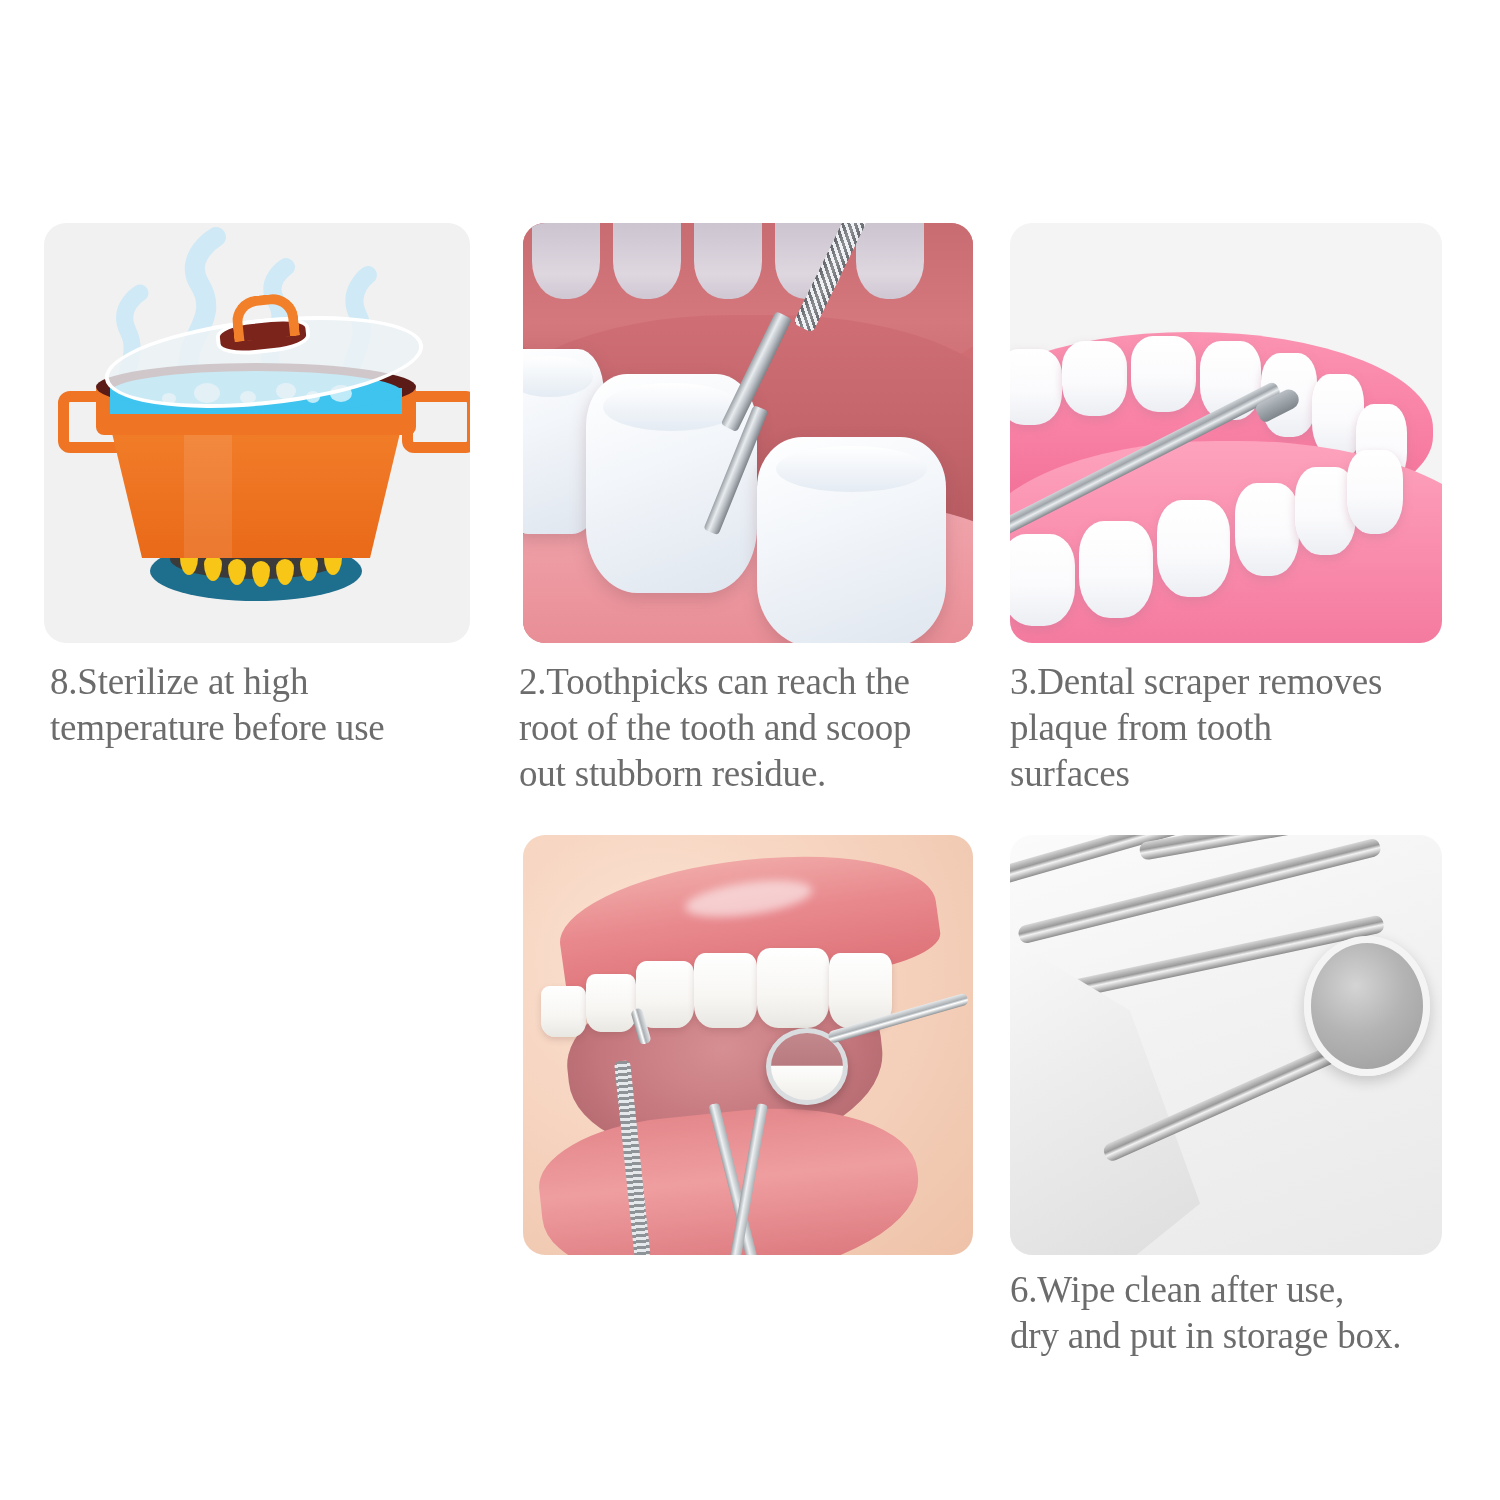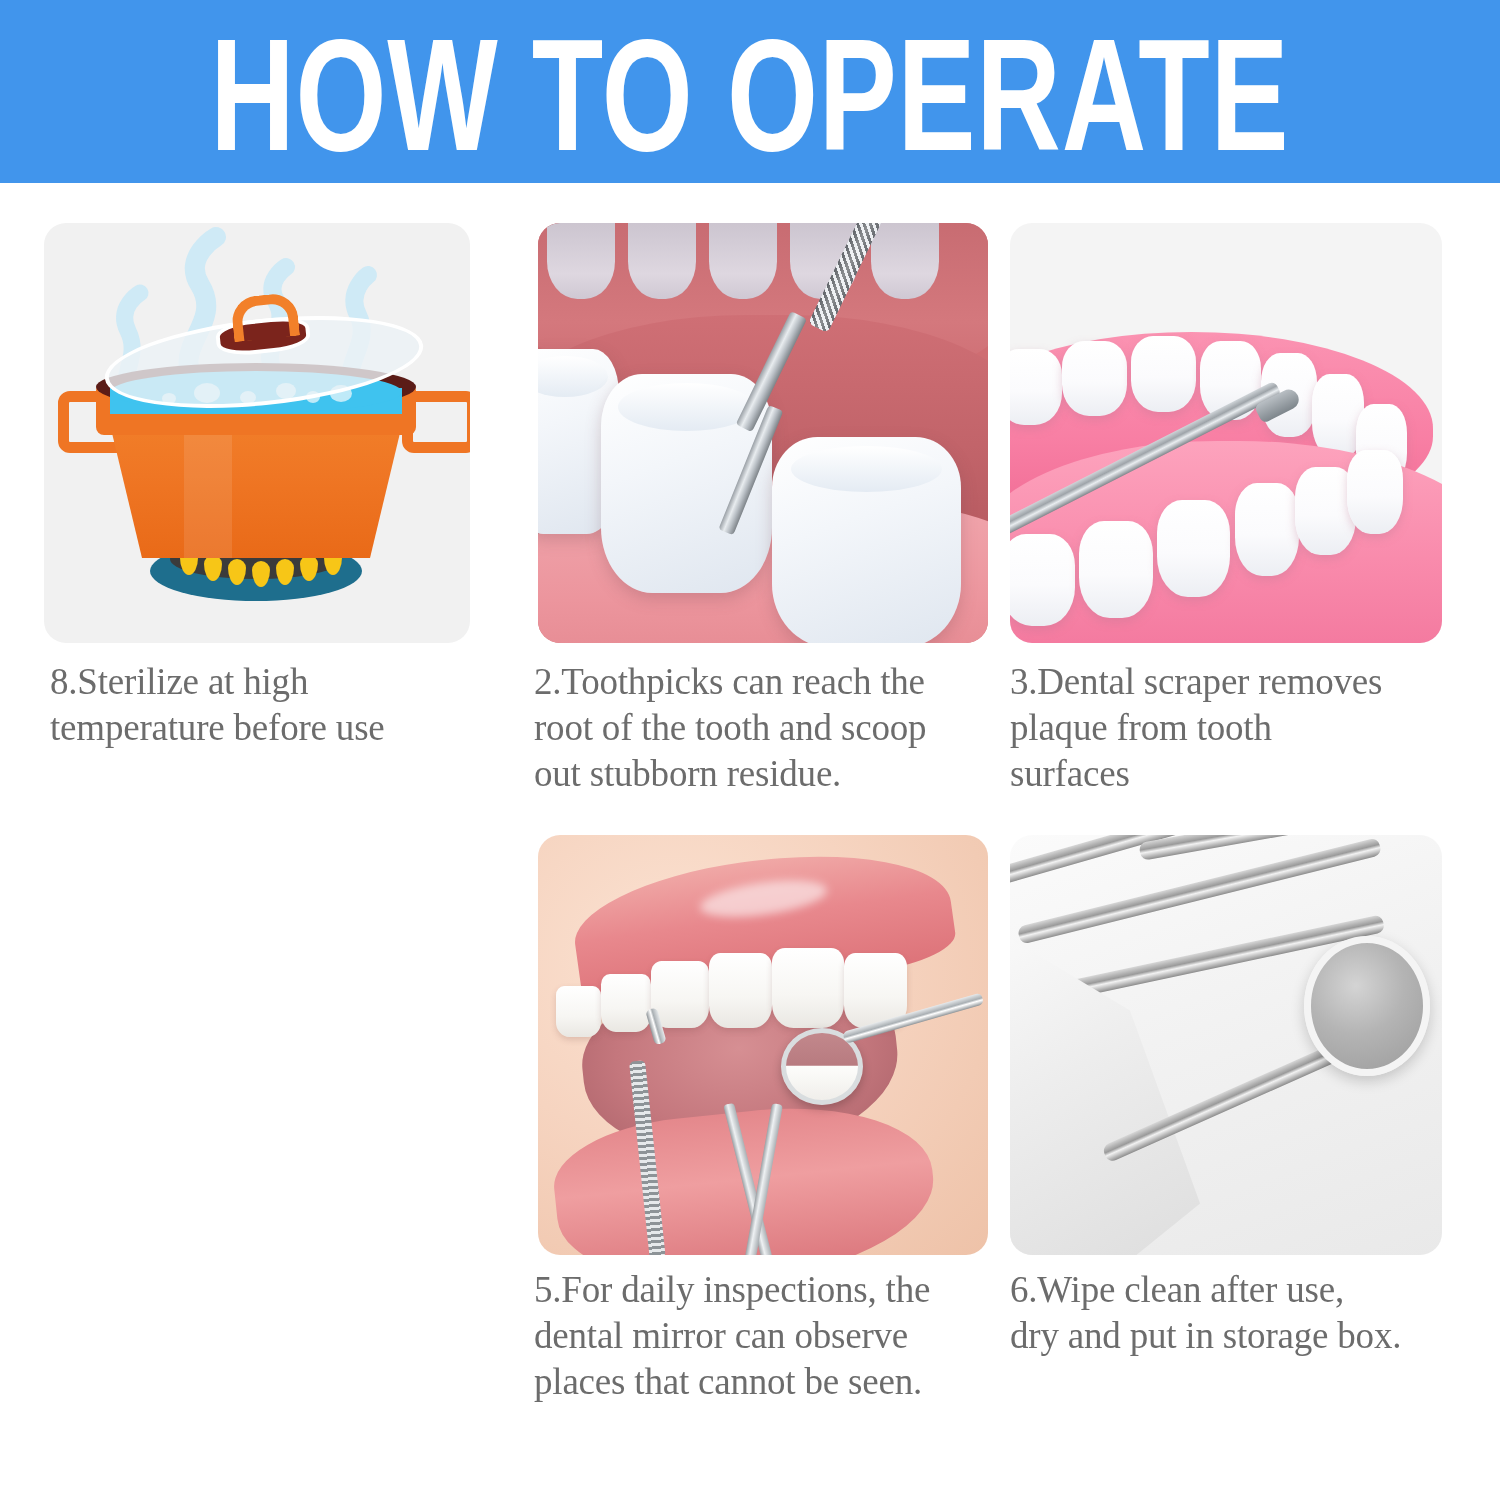--- a/index.html
+++ b/index.html
@@ -52,21 +52,21 @@
     left: 0;
     top: 183px;
     width: 1500px;
     height: 1317px;
   }
   .cell {
     position: absolute;
     width: 470px;
   }
   .cell.c0 { left: 22px; }
-  .cell.c1 { left: 520px; }
+  .cell.c1 { left: 505px; }
   .cell.c2 { left: 1000px; }
   .cell.r0 { top: 40px; }
   .cell.r1 { top: 652px; }
 
   .thumb {
     position: relative;
     width: 428px;
     height: 420px;
     border-radius: 22px;
     overflow: hidden;
@@ -478,23 +478,20 @@
     background: radial-gradient(circle at 40% 34%, #d4d4d4 0%, #b4b4b4 45%, #9b9b9b 100%);
     border: 7px solid #f4f4f4;
     box-shadow: 0 5px 14px rgba(0,0,0,0.18);
   }
 </style>
 </head>
 <body>
 
 <div id="page">
 
-  <div class="banner">
-    <div class="banner-title">HOW TO OPERATE</div>
-  </div>
 
   <div class="grid">
 
     <div class="cell c0 r0">
       <div class="thumb panel-pot">
 
         <svg class="steam" width="428" height="420" viewBox="0 0 428 420">
           <path d="M96 190 C62 160 100 140 84 108 C72 84 96 70 96 70" stroke="#cfeaf6" stroke-width="17" fill="none" stroke-linecap="round"></path>
           <path d="M160 168 C116 128 182 104 156 62 C138 34 172 14 172 14" stroke="#cfeaf6" stroke-width="20" fill="none" stroke-linecap="round"></path>
           <path d="M238 160 C206 126 250 108 232 78 C220 58 242 44 242 44" stroke="#cfeaf6" stroke-width="18" fill="none" stroke-linecap="round"></path>
@@ -609,23 +606,20 @@
 
         <div class="m-mirror" style="left:54%; top:46%; width:16%; height:16%;"></div>
         <div class="probe-stick" style="left:68%; top:47%; width:32%; transform:rotate(-16deg);"></div>
 
         <div class="probe-stick" style="left:25%; top:40%; width:8%; transform:rotate(74deg);"></div>
         <div class="probe-knurl" style="left:22%; top:52%; width:44%; transform:rotate(84deg);"></div>
 
         <div class="tweezer" style="left:41%; top:64%; height:40%; transform:rotate(-14deg);"></div>
         <div class="tweezer" style="left:52%; top:64%; height:40%; transform:rotate(10deg);"></div>
       </div>
-      <div class="caption">5.For daily inspections, the
-dental mirror can observe
-places that cannot be seen.</div>
     </div>
 
     <div class="cell c2 r1">
       <div class="thumb panel-wipe">
         <div class="tool-bar" style="left:-4%; top:8%;  width:90%; transform:rotate(-16deg);"></div>
         <div class="tool-bar" style="left:2%;  top:22%; width:86%; transform:rotate(-14deg);"></div>
         <div class="tool-bar" style="left:8%;  top:36%; width:80%; transform:rotate(-12deg);"></div>
         <div class="tool-bar" style="left:30%; top:2%;  width:72%; transform:rotate(-10deg);"></div>
 
         <div class="cloth" style="left:-14%; top:16%; width:58%; height:92%; clip-path: polygon(0% 0%, 72% 28%, 100% 78%, 58% 100%, 0% 100%);"></div>

